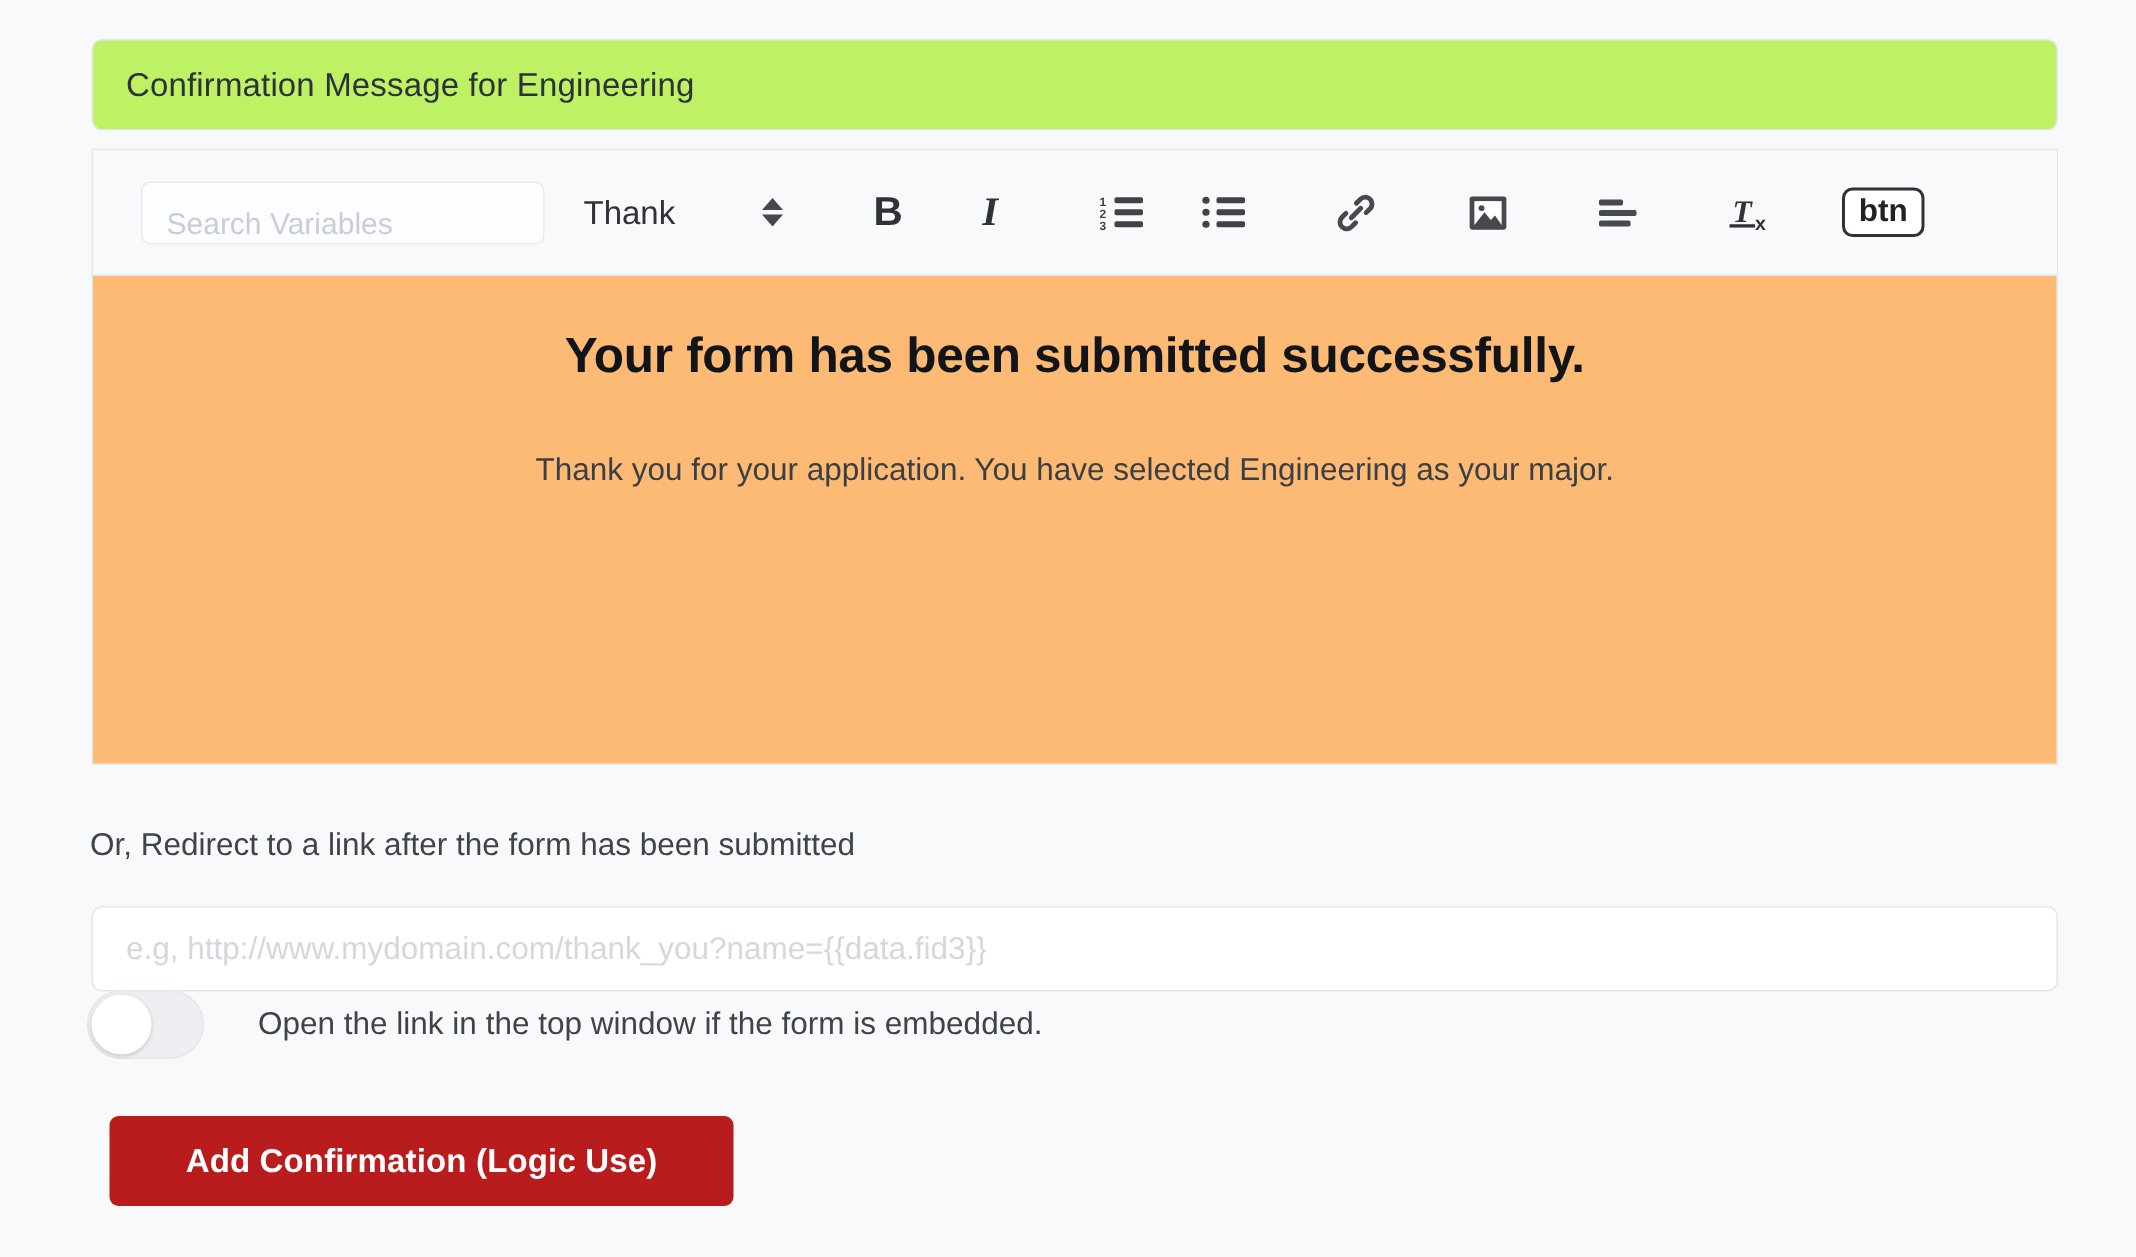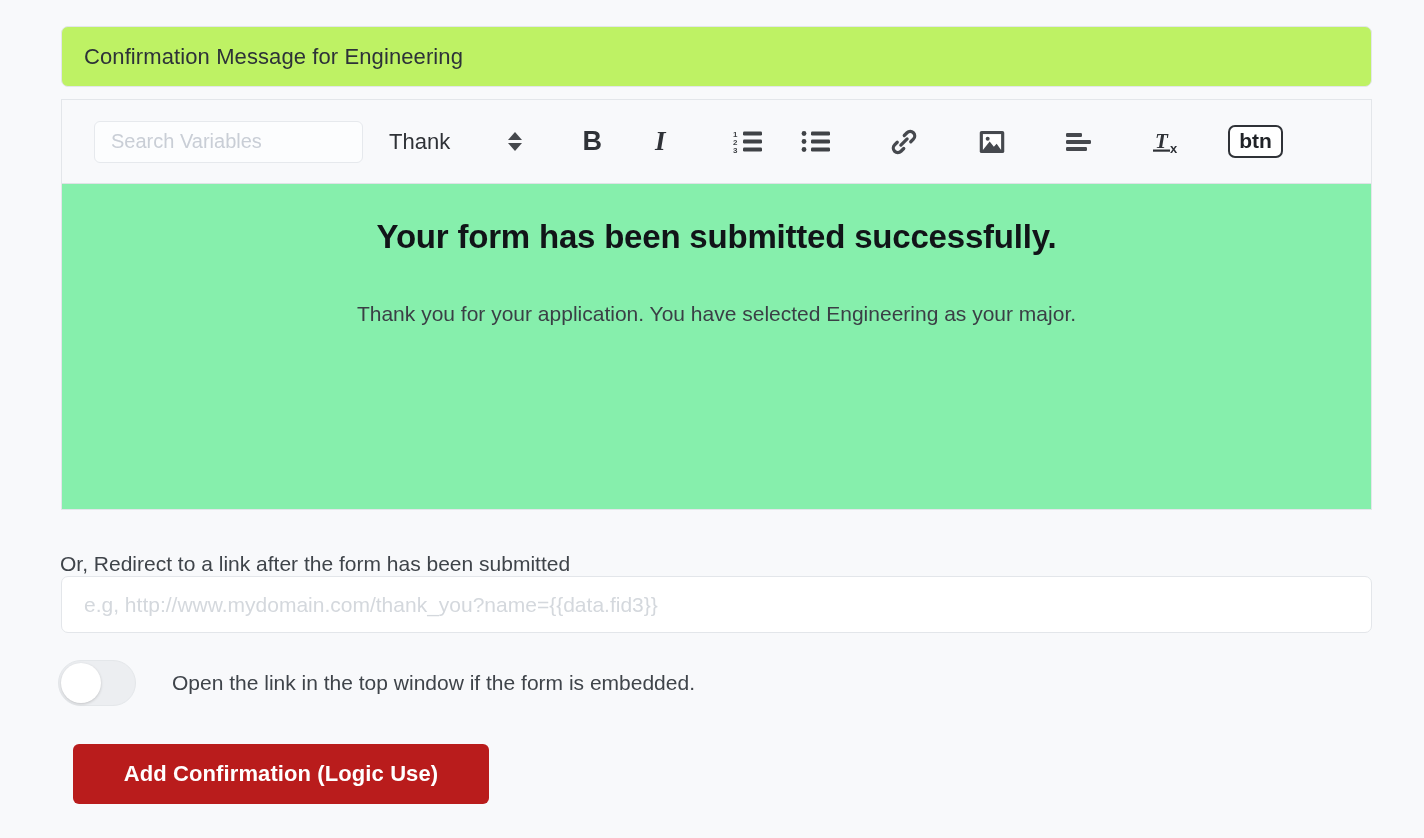--- a/index.html
+++ b/index.html
@@ -63,21 +63,21 @@
   }
 
   .search-vars {
     width: 269px;
     height: 42px;
     margin-left: 18px;
     background: #fcfdfe;
     border: 1px solid #e6e9ed;
     border-radius: 6px;
     display: flex;
-    align-items: center;
+    align-items: flex-end;
     padding: 0 16px;
     font-size: 20px;
     color: #c9ced6;
   }
 
   .tool {
     height: 50px;
     min-width: 44px;
     display: flex;
     align-items: center;
@@ -139,21 +139,21 @@
     font-weight: bold;
     color: #1f2226;
     line-height: 1.1;
     background: #ffffff;
     font-family: "Liberation Sans", sans-serif;
   }
 
   
   .editor-body {
     height: 325px;
-    background: #86efac;
+    background: #fdba74;
     padding: 26px 40px 0 40px;
     text-align: center;
   }
   .editor-heading {
     font-family: "Liberation Sans", sans-serif;
     font-weight: bold;
     font-size: 33px;
     color: #111418;
     margin: 0;
     padding-top: 8px;
@@ -173,21 +173,21 @@
     left: 60px;
     top: 528px;
     font-size: 21px;
     color: #3f444a;
     margin-top: 24px;
   }
 
   .url-field {
     position: absolute;
     left: 61px;
-    top: 576px;
+    top: 604px;
     width: 1311px;
     height: 57px;
     background: #ffffff;
     border: 1px solid #e3e6ea;
     border-radius: 7px;
     display: flex;
     align-items: center;
     padding: 0 22px;
     font-size: 21px;
     color: #d4d8dd;

